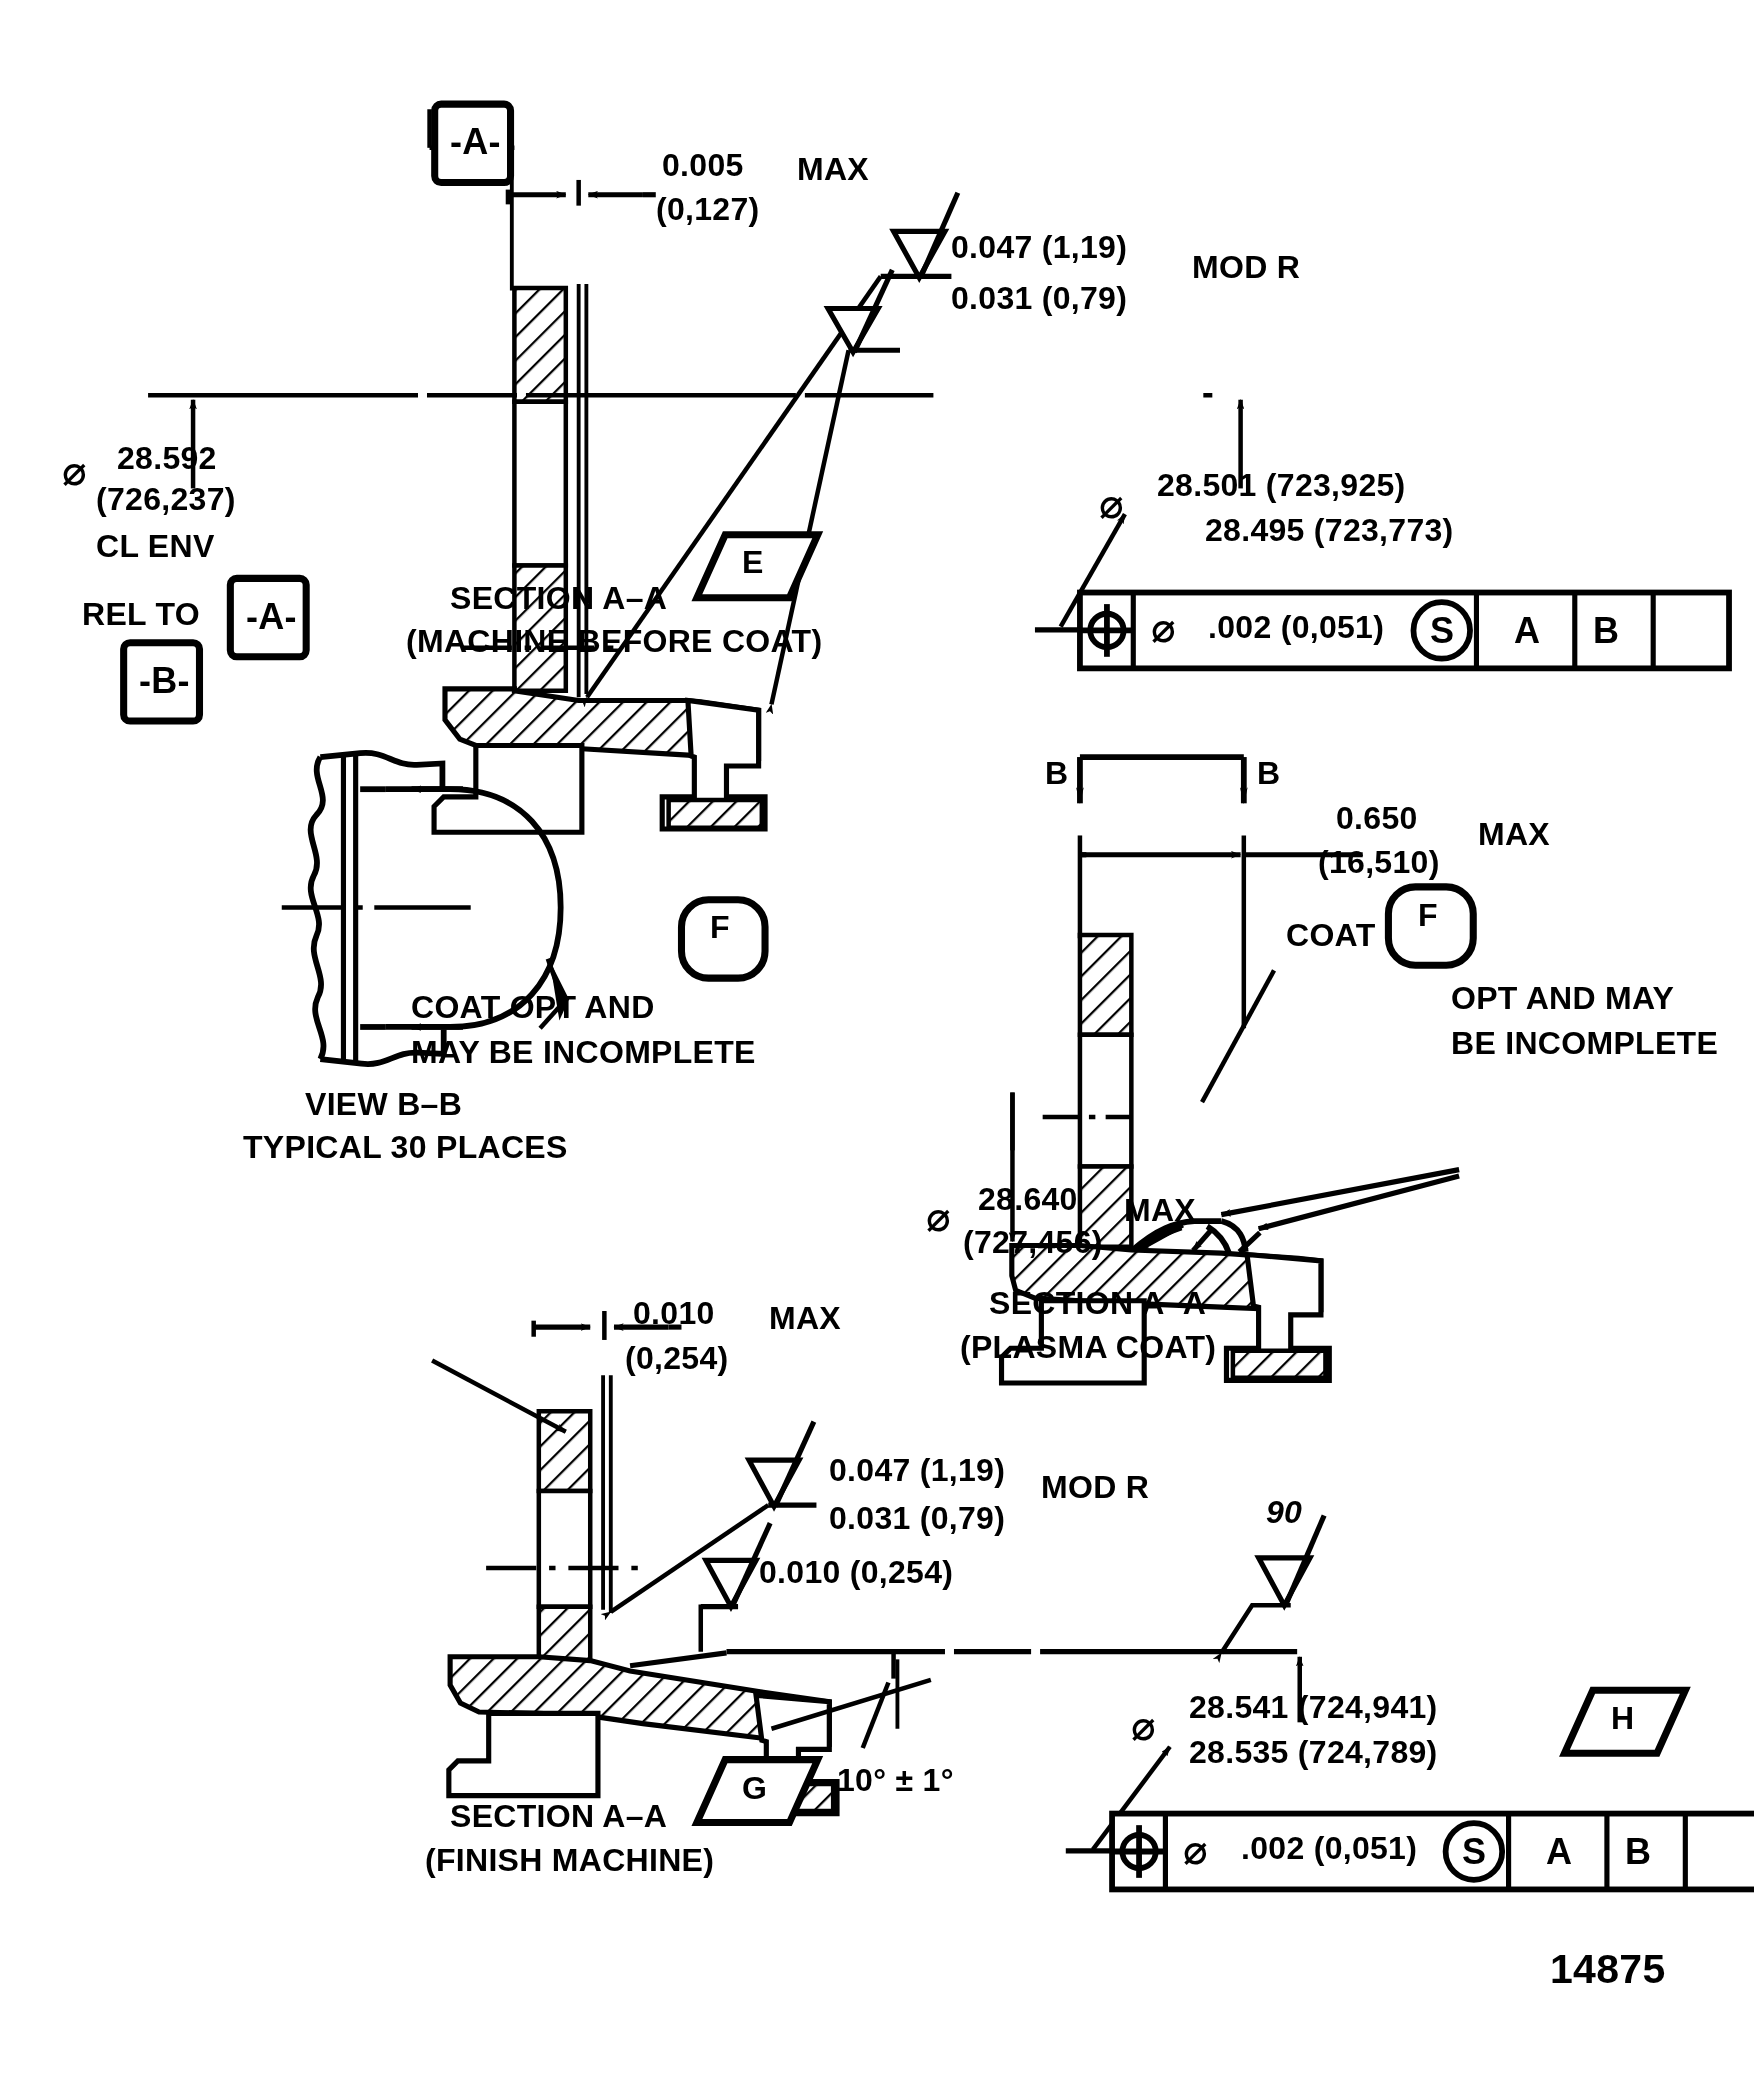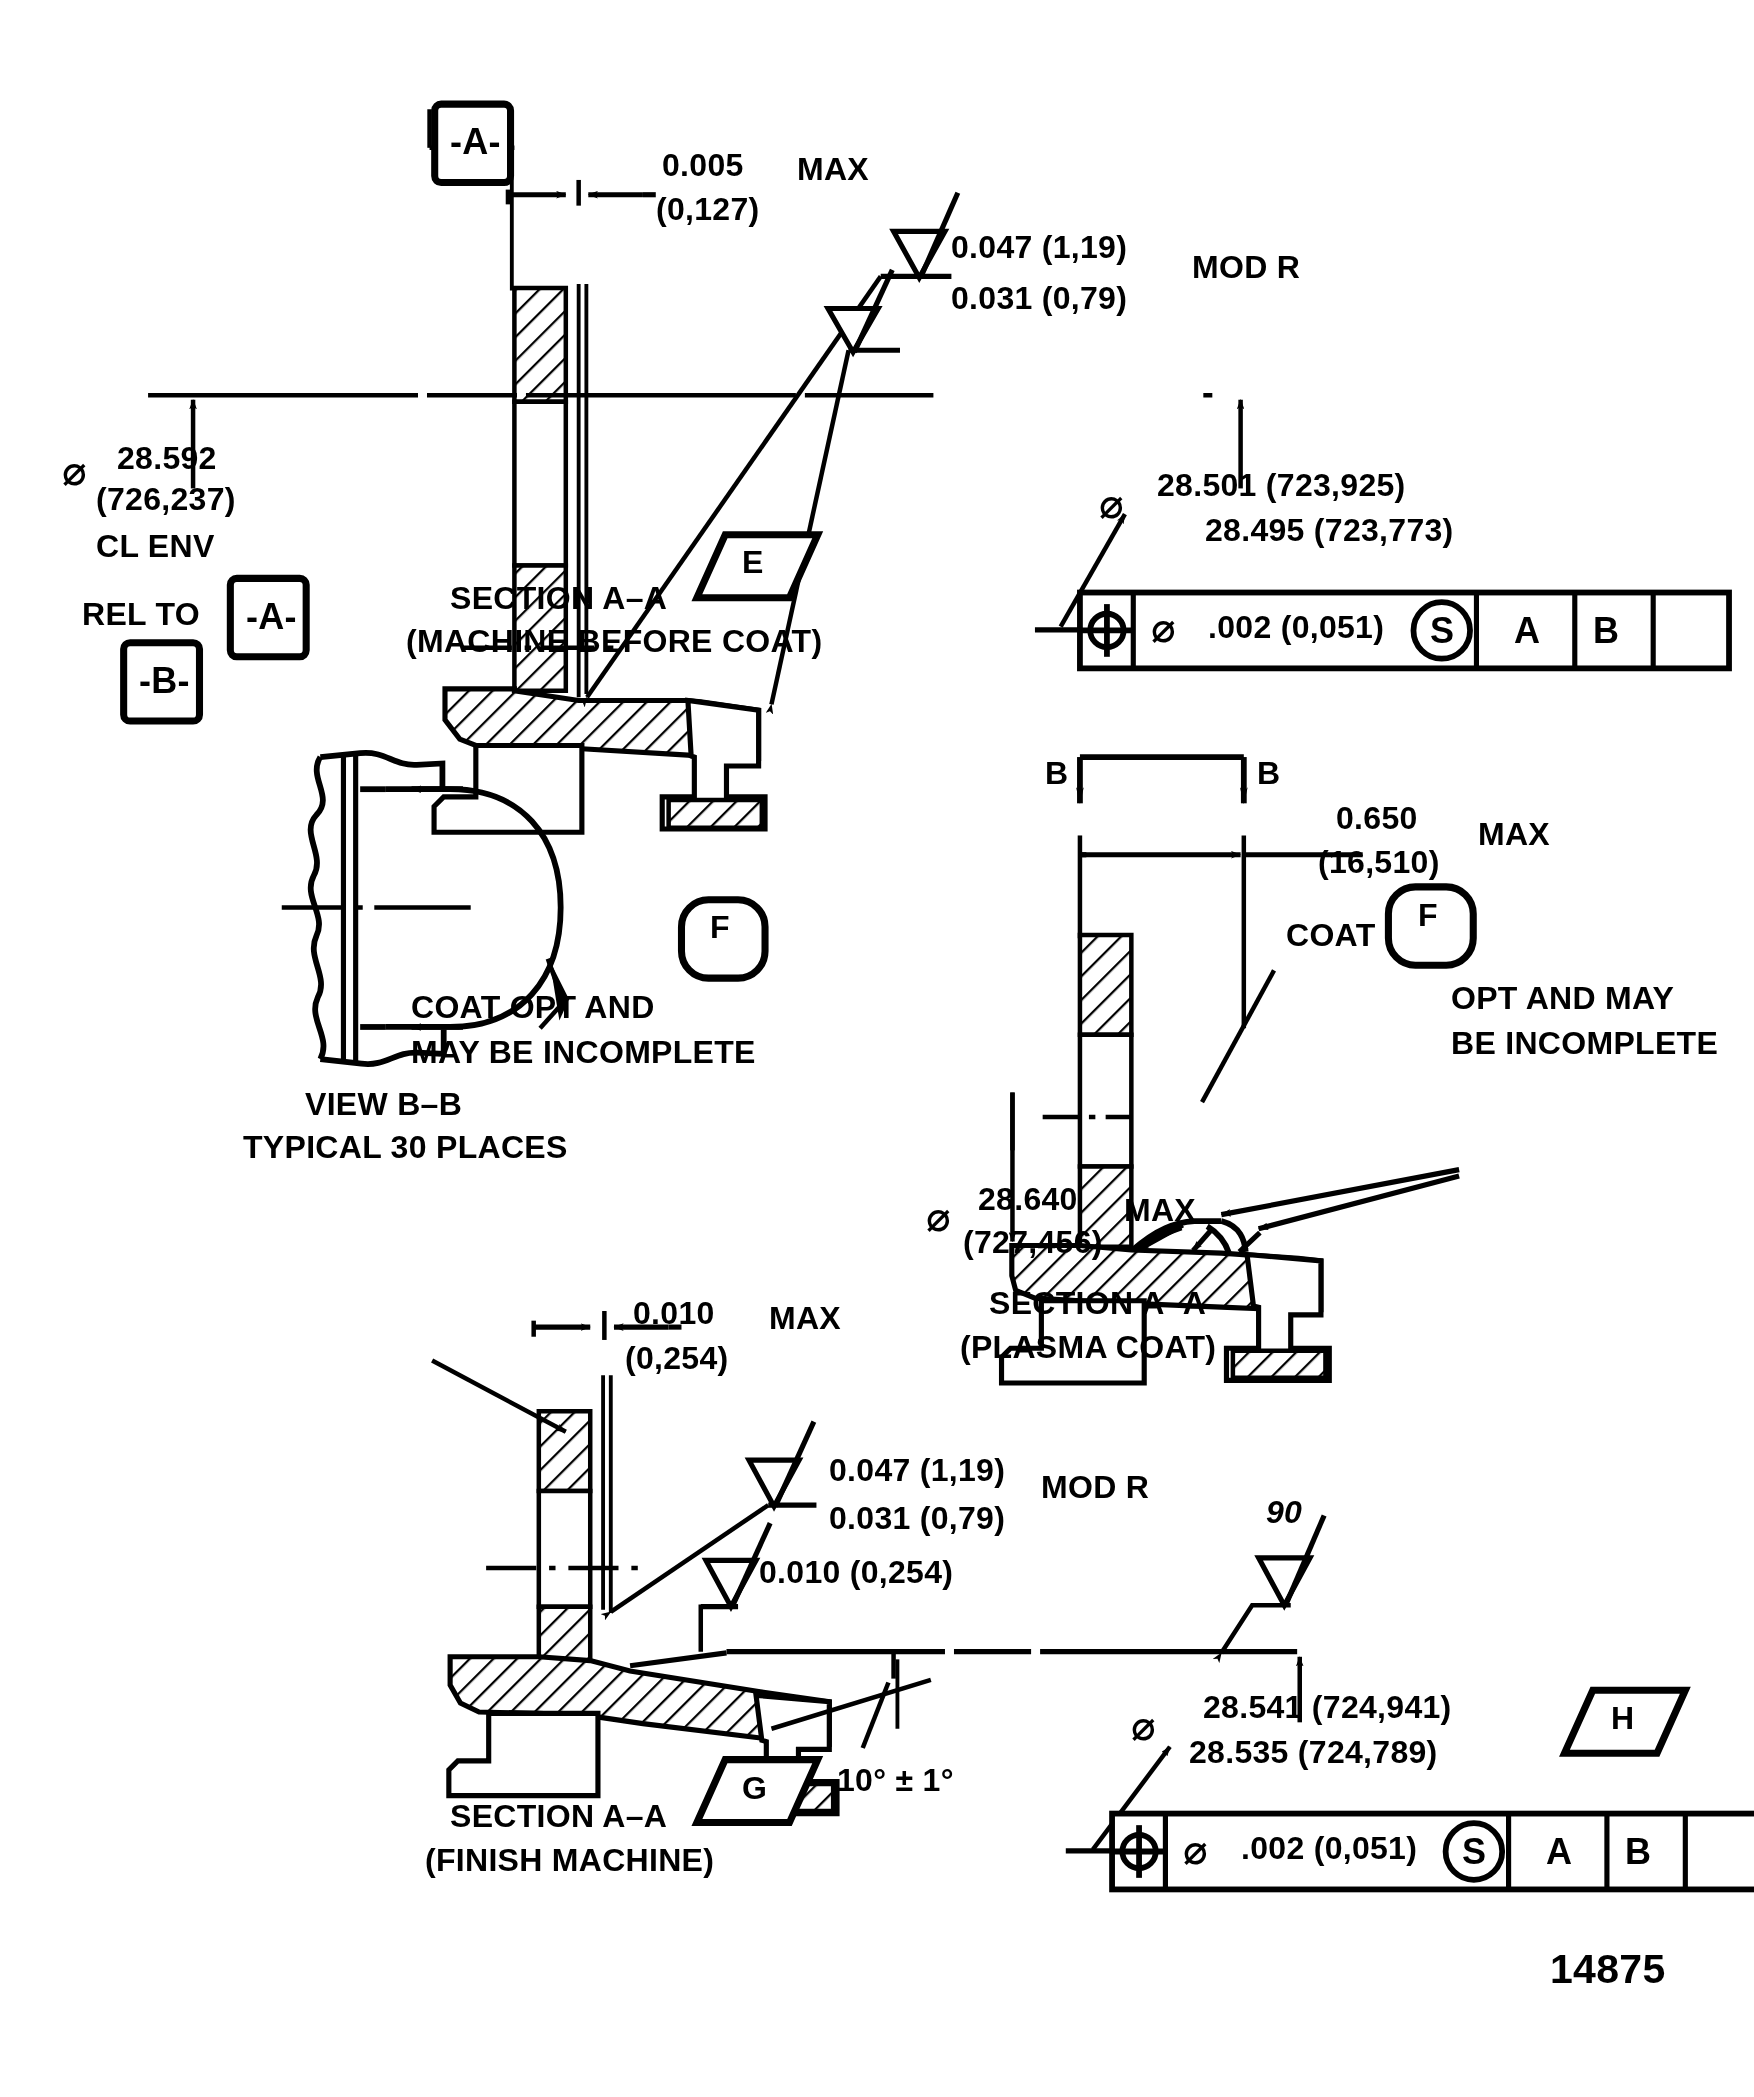--- a/index.html
+++ b/index.html
@@ -380,21 +380,21 @@
   <div class="tx f60" style="left:1266px;top:1496px;font-style:italic;">90</div>
 
   <div class="tx f60" style="left:837px;top:1764px;">10° ± 1°</div>
 
   <div class="tx f60" style="left:450px;top:1800px;">SECTION A–A</div>
   <div class="tx f60" style="left:392px;top:1844px;margin-left:33px;">(FINISH MACHINE)</div>
   <div class="tx f60" style="left:742px;top:1772px;">G</div>
   <div class="tx f60" style="left:1611px;top:1702px;">H</div>
 
   <div class="tx f64" style="left:1131px;top:1705px;">⌀</div>
-  <div class="tx f60" style="left:1189px;top:1691px;margin-left:14px;">28.541 (724,941)</div>
+  <div class="tx f60" style="left:1189px;top:1691px;">28.541 (724,941)</div>
   <div class="tx f60" style="left:1189px;top:1736px;">28.535 (724,789)</div>
 
   <div class="tx f64" style="left:1183px;top:1829px;">⌀</div>
   <div class="tx f60" style="left:1241px;top:1832px;">.002 (0,051)</div>
   <div class="tx f56" style="left:1462px;top:1833px;">S</div>
   <div class="tx f56" style="left:1546px;top:1833px;">A</div>
   <div class="tx f56" style="left:1625px;top:1833px;">B</div>
 
   <div class="tx f64" style="left:1550px;top:1948px;">14875</div>
 

